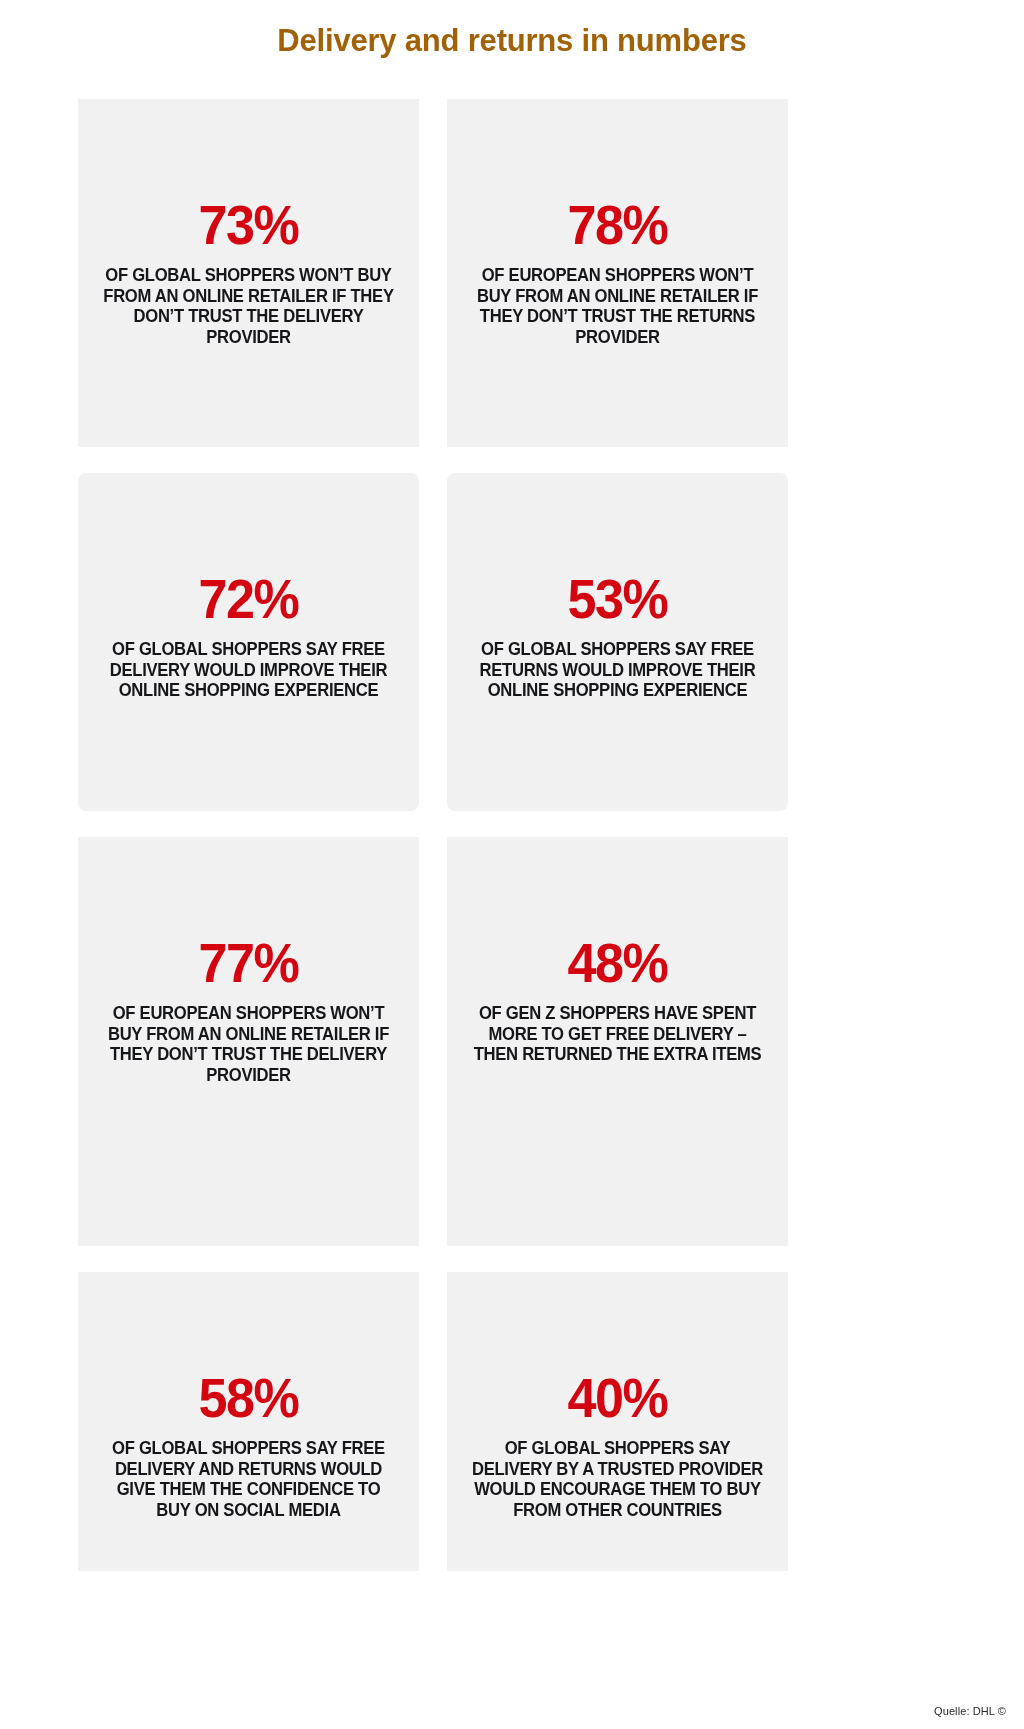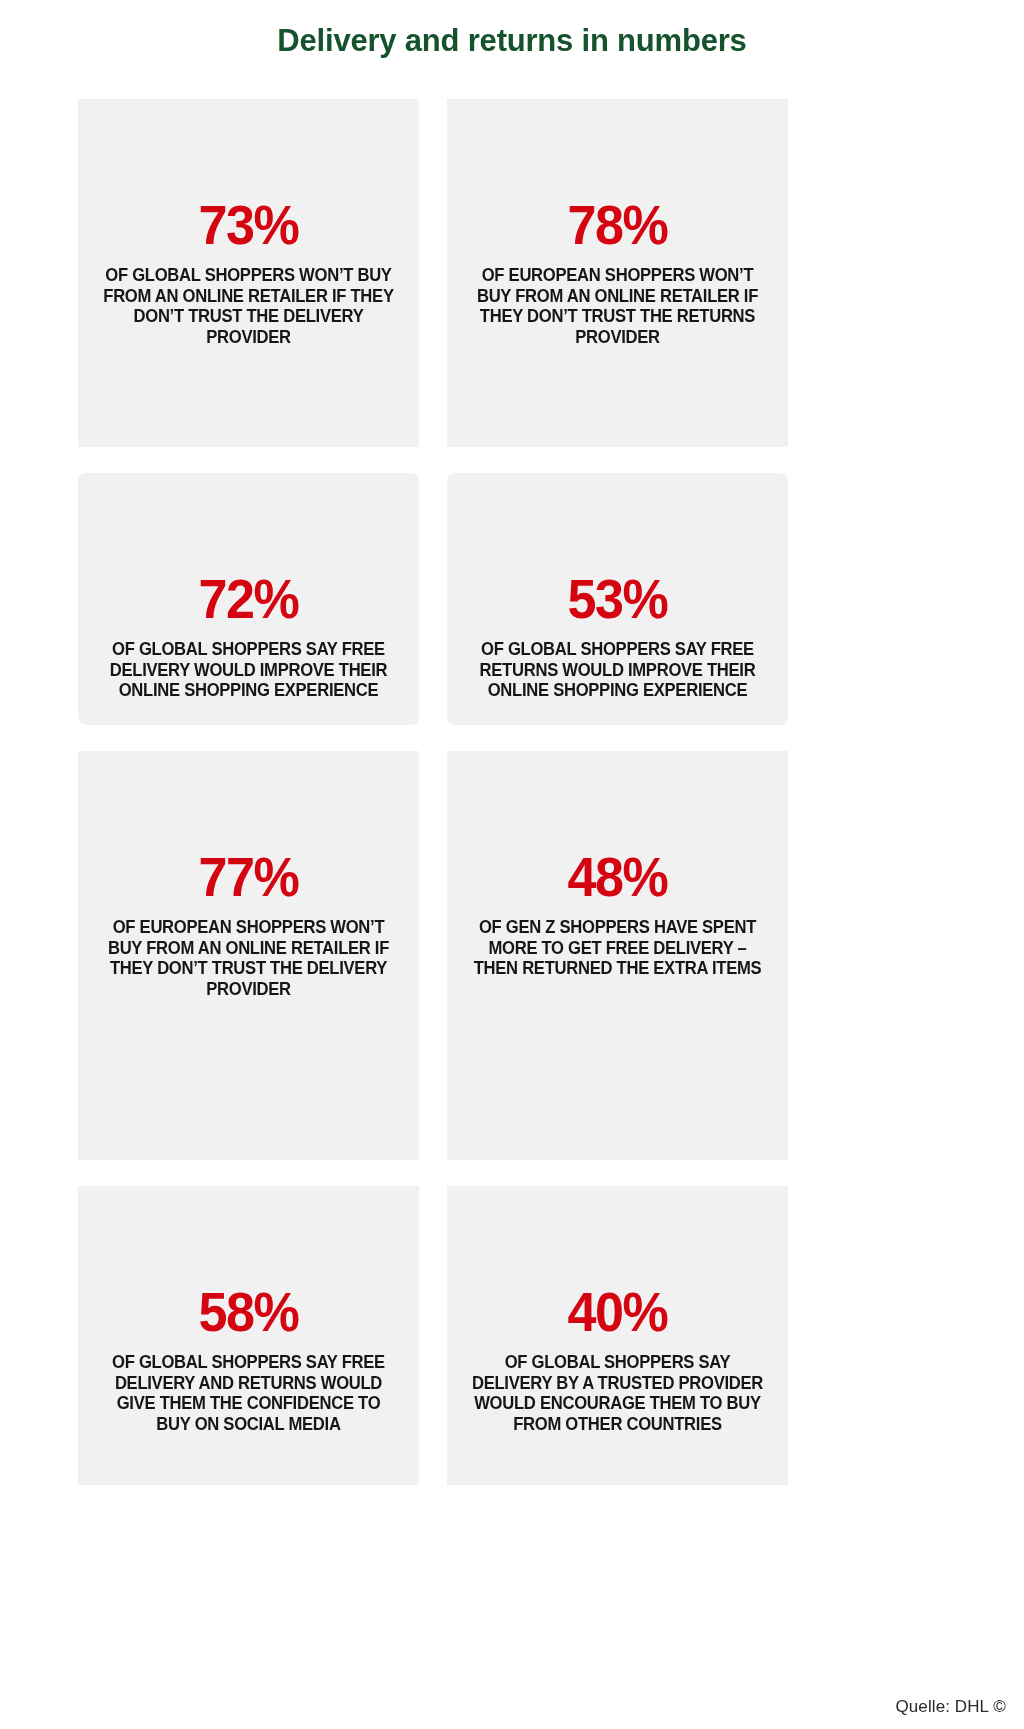--- a/index.html
+++ b/index.html
@@ -21,21 +21,21 @@
     position: relative;
     box-sizing: border-box;
   }
 
   .infographic-title {
     text-align: center;
     font-family: "Liberation Sans", sans-serif;
     font-weight: 700;
     font-size: 31px;
     letter-spacing: -0.2px;
-    color: #14532d;
+    color: #a16207;
     padding-top: 22px;
     margin: 0 0 0 0;
     line-height: 1.2;
   }
 
   .grid {
     position: absolute;
     left: 78px;
     top: 99px;
     width: 710px;
@@ -49,21 +49,21 @@
     background: #f1f1f1;
     position: relative;
     box-sizing: border-box;
     padding: 4px 14px;
     display: flex;
     flex-direction: column;
     justify-content: flex-start;
   }
 
   .stat-card.row-1 { height: 348px; }
-  .stat-card.row-2 { height: 252px; border-radius: 8px; }
+  .stat-card.row-2 { height: 338px; border-radius: 8px; }
   .stat-card.row-3 { height: 409px; }
   .stat-card.row-4 { height: 299px; }
 
   .stat-card .stat-inner {
     position: absolute;
     left: 14px;
     right: 14px;
   }
 
   .stat-card.row-1 .stat-inner { top: 98px; }
@@ -94,21 +94,21 @@
     margin: 0;
     text-transform: uppercase;
     transform: scaleX(0.95);
   }
 
   .source-note {
     position: absolute;
     right: 18px;
     bottom: 12px;
     font-family: "Liberation Sans", sans-serif;
-    font-size: 17px;
+    font-size: 11px;
     color: #2b2b2b;
     letter-spacing: 0.1px;
   }
 </style>
 </head>
 <body>
 
 <div class="page">
 
   <h1 class="infographic-title">Delivery and returns in numbers</h1>

